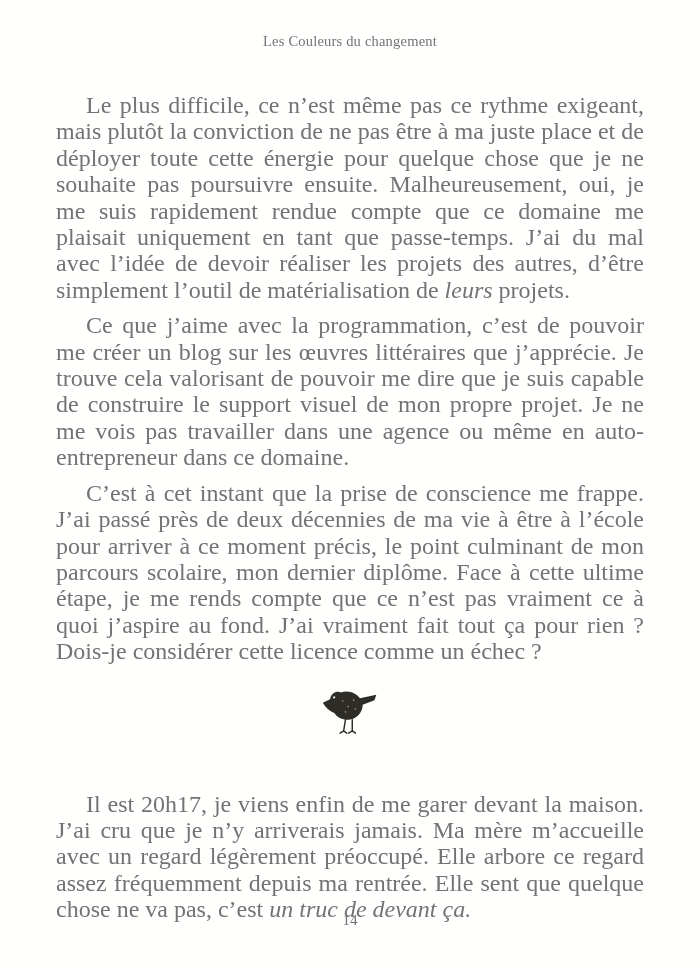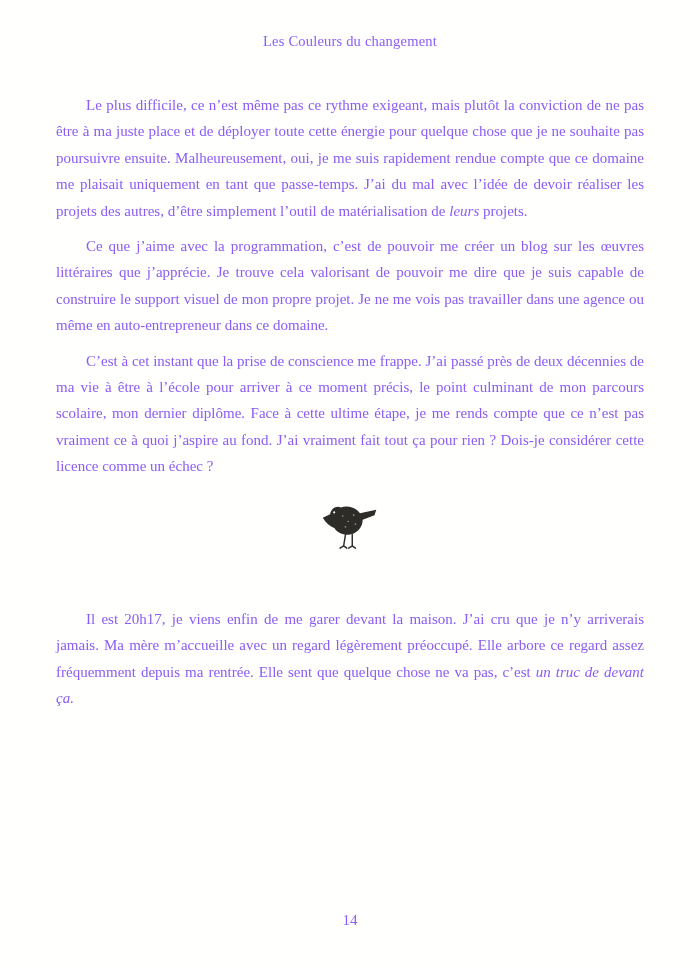--- a/index.html
+++ b/index.html
@@ -6,40 +6,40 @@
     margin: 0;
     padding: 0;
     background: #ffffff;
   }
   .page {
     position: relative;
     width: 700px;
     height: 969px;
     margin: 0 auto;
     background: #fffffe;
-    color: #8b5cf6;
+    color: #737373;
     font-family: "Liberation Serif", "DejaVu Serif", serif;
     box-sizing: border-box;
     overflow: hidden;
   }
   .running-head {
     position: absolute;
     top: 33px;
     left: 0;
     right: 0;
     text-align: center;
     font-size: 14.5px;
     letter-spacing: 0.2px;
   }
   .text-block {
     position: absolute;
     top: 92px;
     left: 56px;
     width: 588px;
-    font-size: 15px;
+    font-size: 24px;
     line-height: 26.4px;
     text-align: justify;
     text-justify: inter-word;
   }
   .text-block p {
     margin: 0 0 9px 0;
     text-indent: 30px;
   }
   .text-block em {
     font-style: italic;

